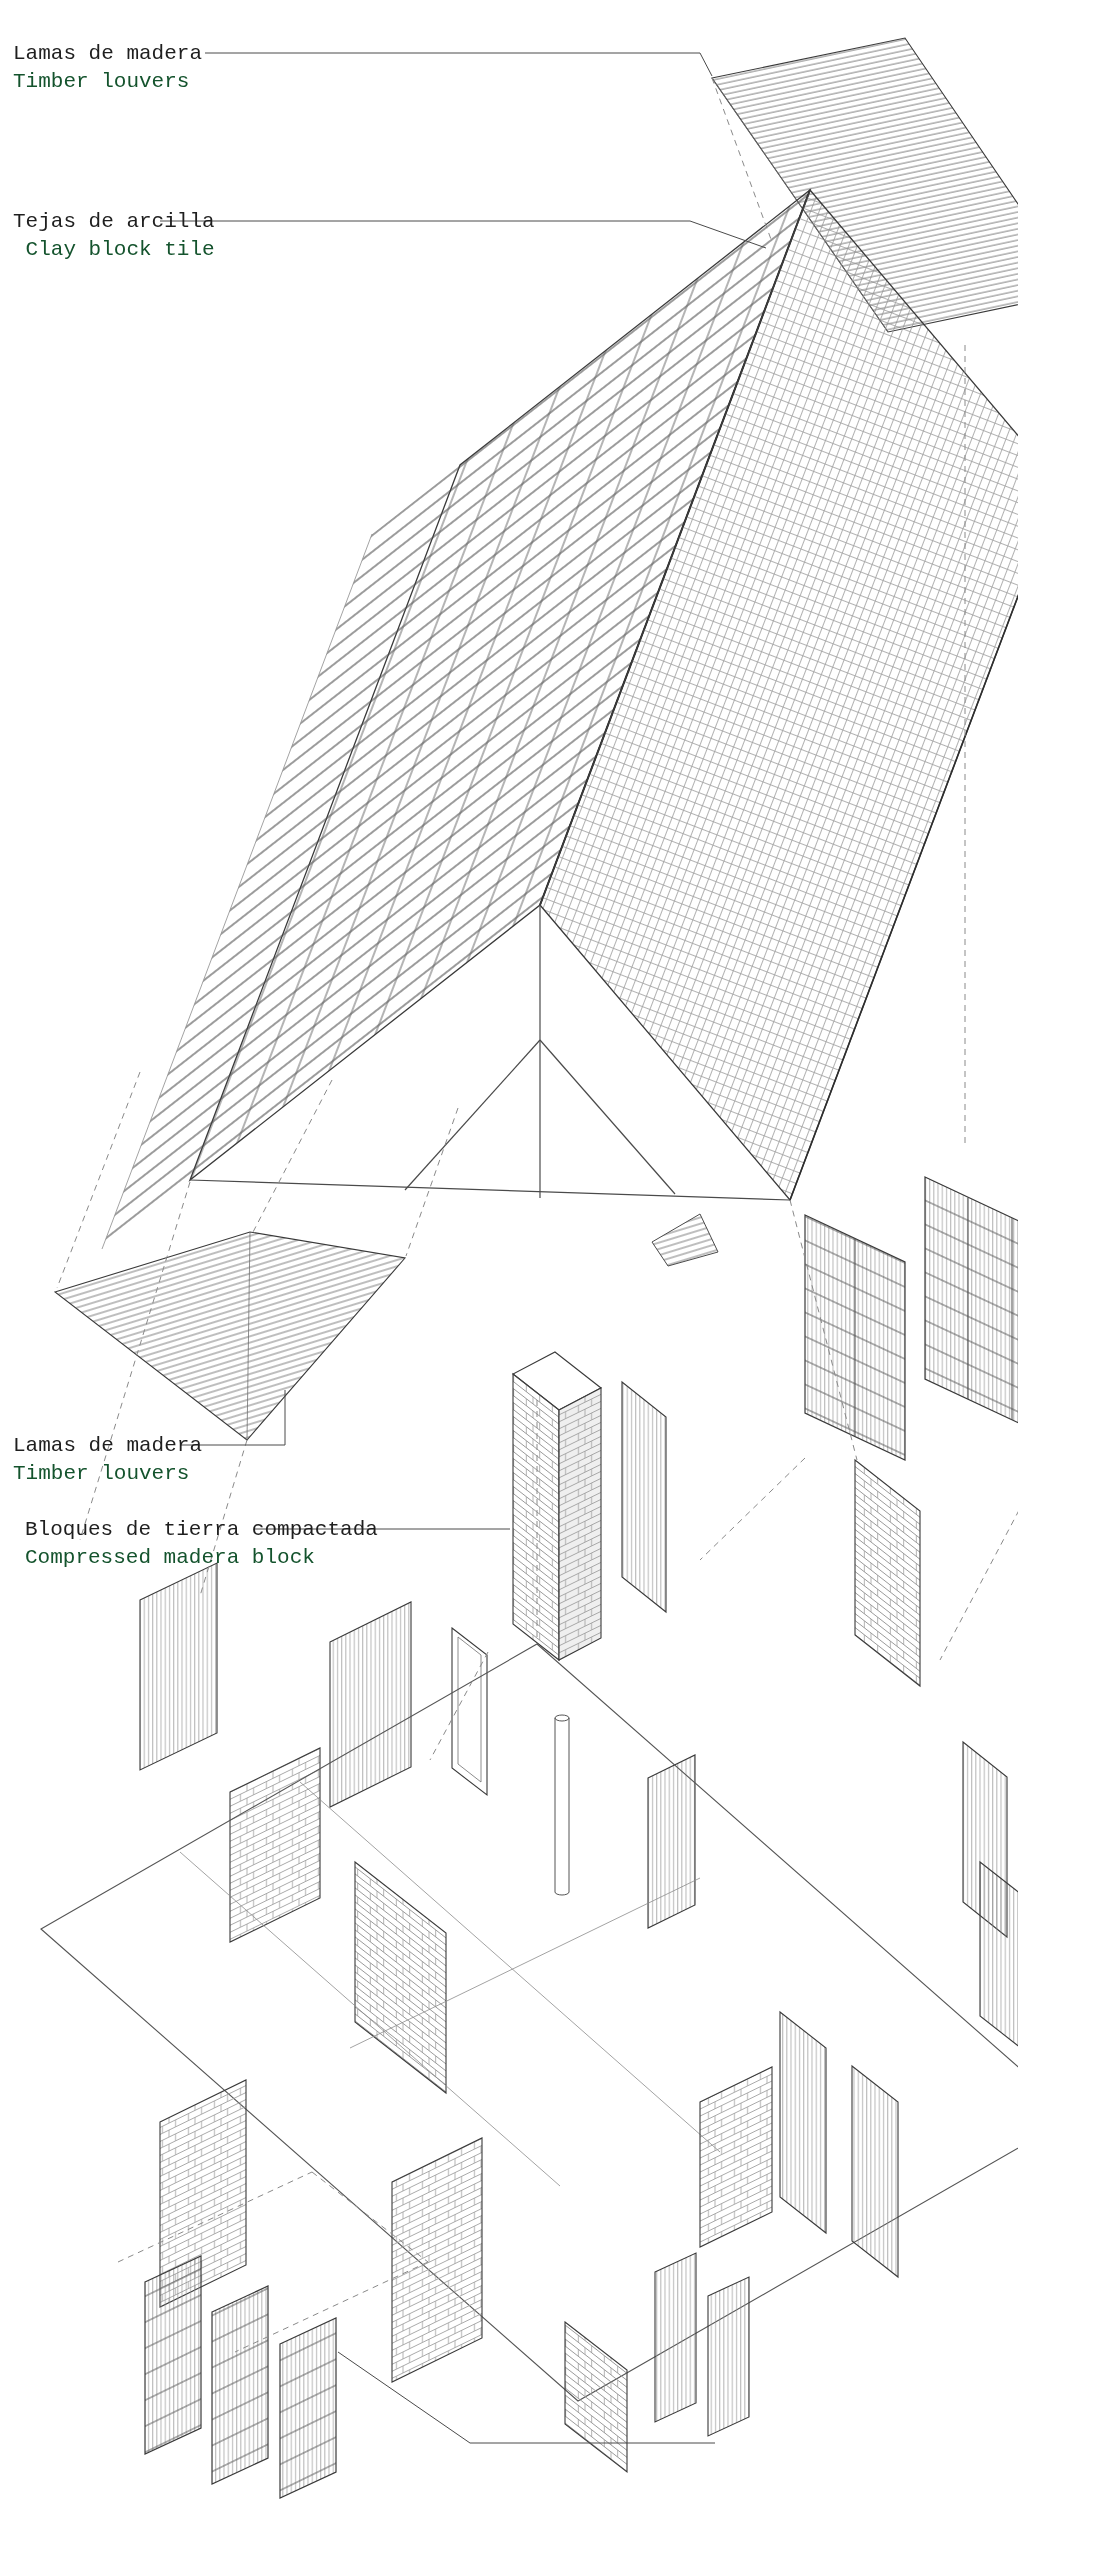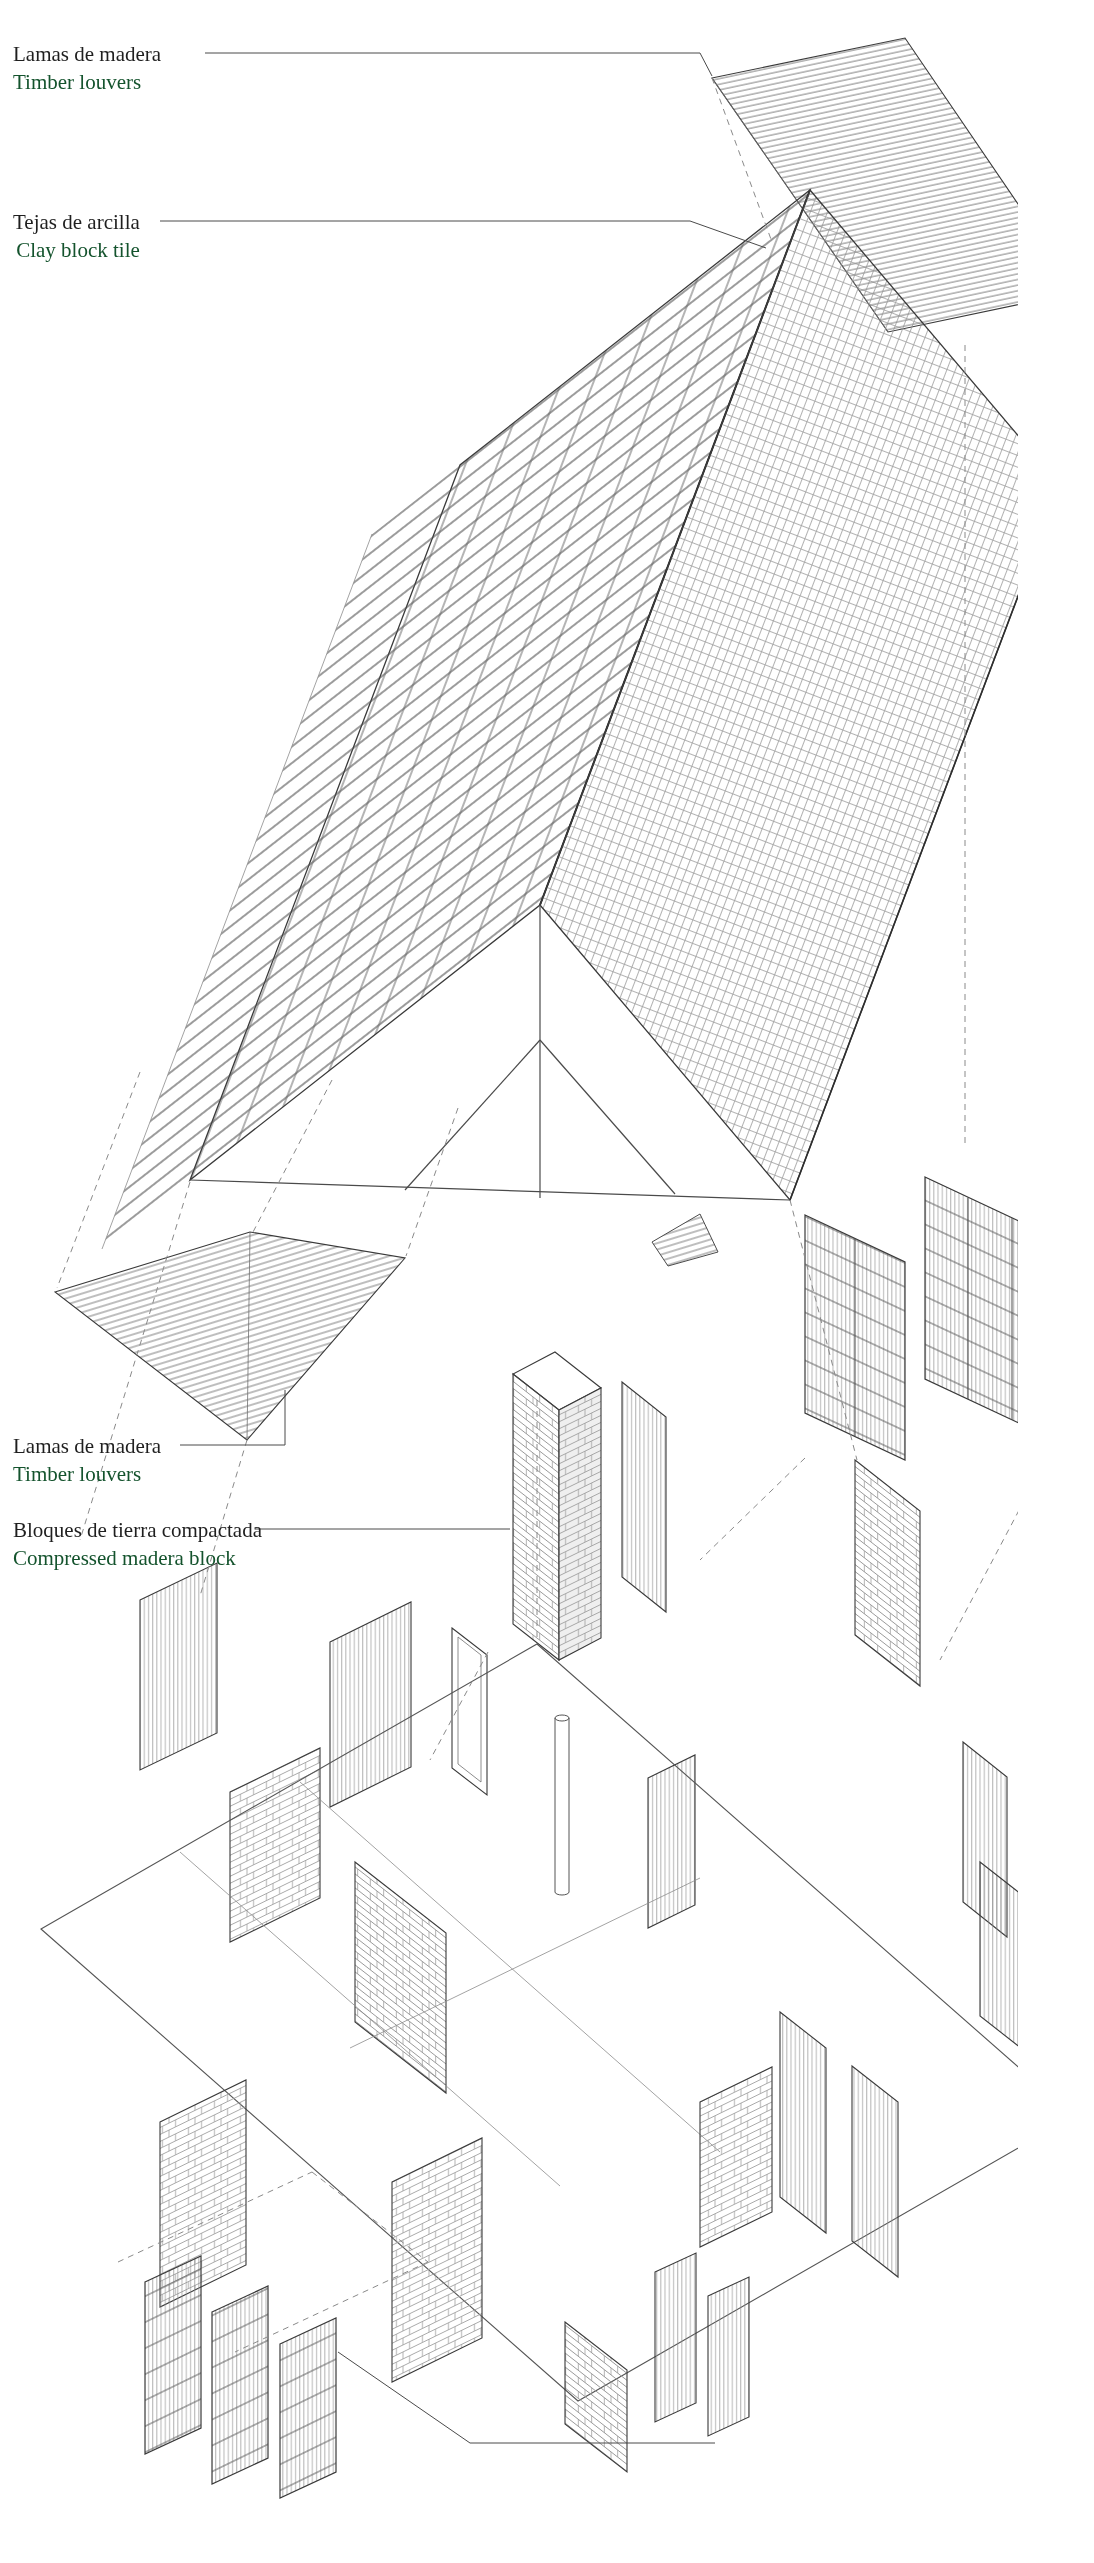--- a/index.html
+++ b/index.html
@@ -1,20 +1,20 @@
 <!DOCTYPE html>
 <html><head>
 <meta charset="utf-8">
 <style>
   html,body{margin:0;padding:0;background:#ffffff;}
   .stage{
     position:relative;
     width:1018px;height:2563px;
     background:#ffffff;
-    font-family:Liberation Serif, serif;
+    font-family:Liberation Mono, monospace;
     overflow:hidden;
   }
   .drawing{position:absolute;left:0;top:0;}
   .callout{position:absolute;line-height:28px;font-size:21px;white-space:nowrap;}
   .callout .primary{color:#1f1f1f;}
   .callout .secondary{color:#14532d;}
   .callout.right{text-align:right;}
   svg *{vector-effect:non-scaling-stroke;}
 </style>
 </head>
@@ -197,19 +197,19 @@
   <div class="callout" style="left:13px;top:208px;text-align:right;">
     <div class="primary">Tejas de arcilla</div>
     <div class="secondary">Clay block tile</div>
   </div>
 
   <div class="callout" style="left:13px;top:1432px;">
     <div class="primary">Lamas de madera</div>
     <div class="secondary">Timber louvers</div>
   </div>
 
-  <div class="callout" style="left:13px;top:1516px;">
+  <div class="callout" style="left:25px;top:1516px;">
     <div class="primary">Bloques de tierra compactada</div>
     <div class="secondary">Compressed madera block</div>
   </div>
 
 
 </div>
 
 </body></html>

